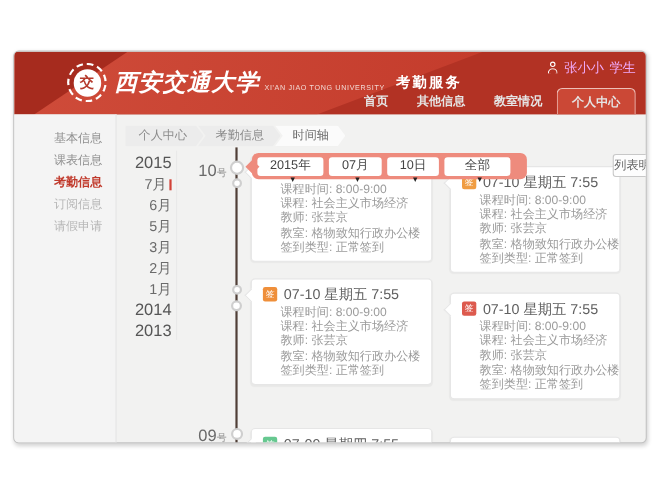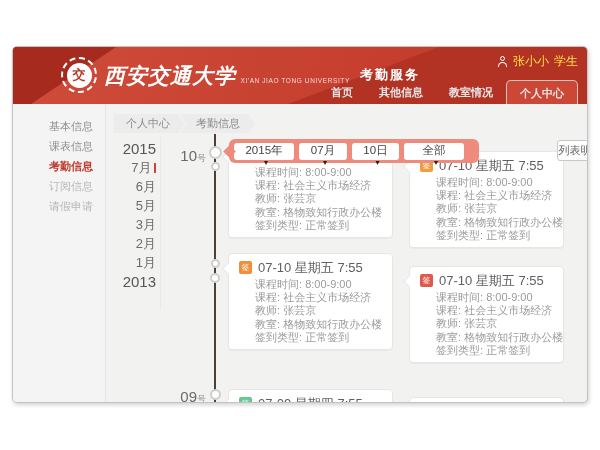--- a/index.html
+++ b/index.html
@@ -20,21 +20,21 @@
   .logo { width:36px; height:36px; border:2px dashed #fff; border-radius:50%;
           display:flex; align-items:center; justify-content:center; flex:0 0 auto; }
   .logo-inner { width:25px; height:25px; background:#fff; border-radius:50%; color:#b5392b;
                 font-size:13px; font-weight:bold; display:flex; align-items:center; justify-content:center; }
   .uni-cn { font-family:"DejaVu Serif", serif; font-style:italic; font-weight:bold;
             color:#fff; font-size:21px; line-height:23px; white-space:nowrap; letter-spacing:1px;}
   .uni-en { color:#f3d9d4; font-size:6.5px; letter-spacing:0.6px; white-space:nowrap; }
   .brand-text { margin-left:7px; }
   .app-title { color:#fff; font-size:13px; font-weight:bold; margin-left:10px; letter-spacing:2px; white-space:nowrap;}
   .user { position:absolute; right:11px; top:6px; display:flex; align-items:center; gap:5px;
-          color:#fde047; font-size:12px; z-index:3; cursor:pointer;text-align:right; }
+          color:#f0abfc; font-size:12px; z-index:3; cursor:pointer;text-align:right; }
   .user-icon { display:inline-block; width:11px; }
   .u-head { display:block; width:5px; height:5px; border:1px solid #fff; border-radius:50%; margin:0 auto; }
   .u-body { display:block; width:9px; height:5px; border:1px solid #fff; border-bottom:none;
             border-radius:5px 5px 0 0; margin:1px auto 0; }
   .nav { position:absolute; right:11px; bottom:0; display:flex; align-items:flex-end; z-index:3; }
   .nav-item { color:#e5e5e5; font-size:11px; font-weight:bold; text-decoration:none;
               padding:0 6px; margin:0 7px; line-height:24px; display:block; cursor:pointer;}
   .nav-tab { background:#cb4836; border:1px solid rgba(255,255,255,0.65); border-bottom:none;
              border-radius:5px 5px 0 0; padding:0 13px; margin:0; height:24px; }
 
@@ -144,31 +144,33 @@
         <a class="side-item">课表信息</a>
         <a class="side-item active">考勤信息</a>
         <a class="side-item dim">订阅信息</a>
         <a class="side-item dim">请假申请</a>
       </div>
     </div>
 
     <div class="breadcrumb">
       <span class="crumb">个人中心</span>
       <span class="crumb">考勤信息</span>
+      <span class="crumb active">时间轴</span>
     </div>
 
     <div class="months-sep"></div>
     <div class="months">
       <a class="m-item year">2015</a>
       <a class="m-item"><span>7月</span><span class="cur-dash"></span></a>
       <a class="m-item">6月</a>
       <a class="m-item">5月</a>
       <a class="m-item">3月</a>
       <a class="m-item">2月</a>
       <a class="m-item">1月</a>
+      <a class="m-item year">2014</a>
       <a class="m-item year">2013</a>
     </div>
 
     <div class="axis"></div>
     <div class="node" style="left:196px; top:99px; width:13px; height:13px;"></div>
     <div class="node" style="left:198px; top:115px; width:9px; height:9px;"></div>
     <div class="node" style="left:198px; top:212px; width:9px; height:9px;"></div>
     <div class="node" style="left:197px; top:226px; width:10px; height:10px;"></div>
     <div class="node" style="left:197px; top:342px; width:11px; height:11px;"></div>
 

